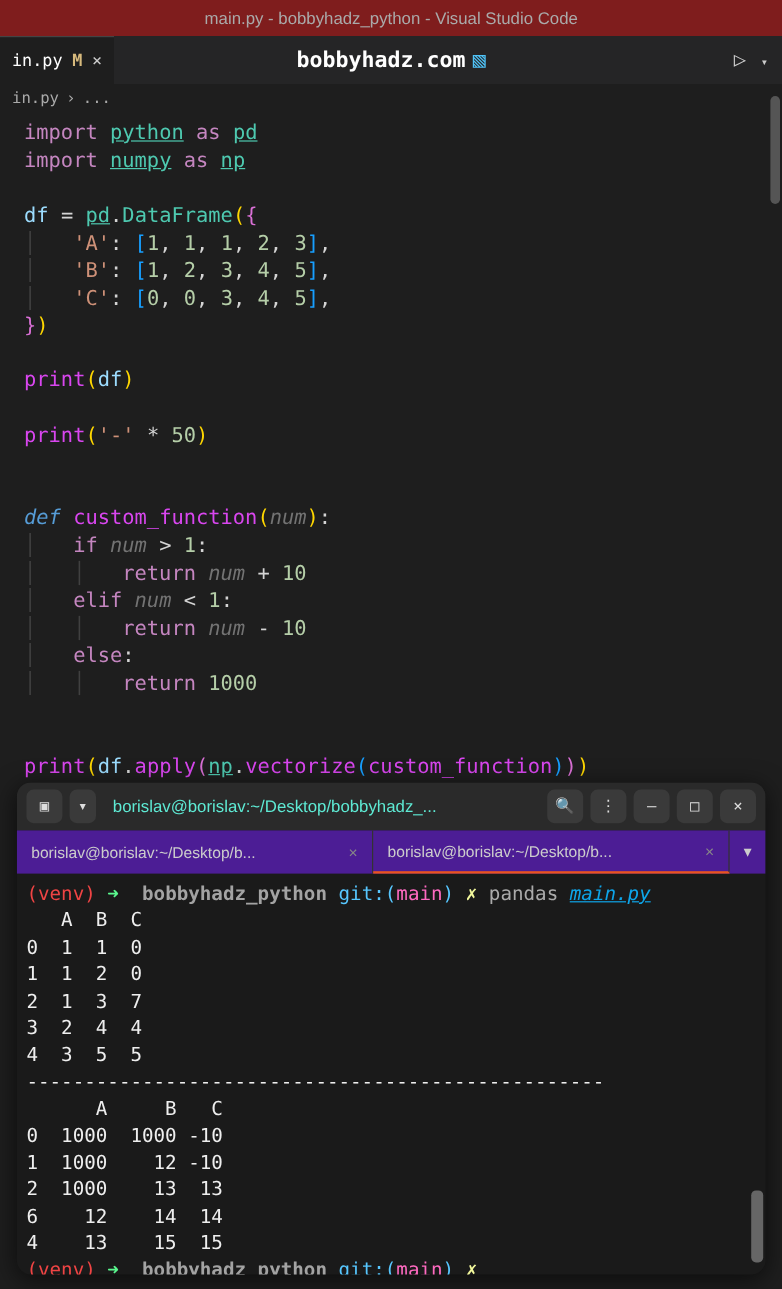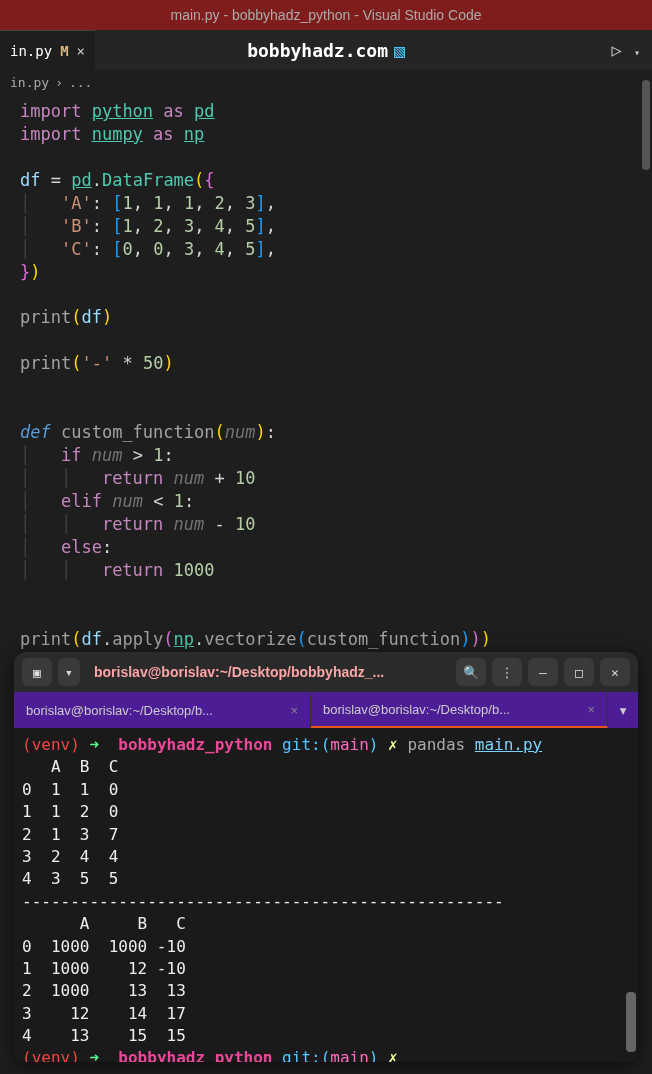--- a/index.html
+++ b/index.html
@@ -75,21 +75,21 @@
   white-space: pre;
   color: #d4d4d4;
 }
 .kw-import { color: #c586c0; }
 .kw-pink { color: #c586c0; }
 .kw-def { color: #569cd6; font-style: italic; }
 .kw-as { color: #c586c0; }
 .mod-name { color: #4ec9b0; text-decoration: underline; }
 .alias { color: #4ec9b0; text-decoration: underline; }
 .var { color: #9cdcfe; }
-.func { color: #a3a3a3; }
+.func { color: #d946ef; }
 .cls { color: #4ec9b0; }
 .punct { color: #d4d4d4; }
 .bracket1 { color: #ffd700; }
 .bracket2 { color: #da70d6; }
 .bracket3 { color: #179fff; }
 .string { color: #ce9178; }
 .num { color: #b5cea8; }
 .param { color: #737373; font-style: italic; }
 .op { color: #d4d4d4; }
 .indent-line { color: #404040; }
@@ -119,23 +119,23 @@
   background: #3a3a3a;
   border-radius: 6px;
   display: flex;
   align-items: center;
   justify-content: center;
   color: #ddd;
   font-size: 13px;
 }
 .term-title {
   flex: 1;
-  color: #fca5a5;
+  color: #5eead4;
   font-size: 14px;
-  font-weight: bold;
+  font-weight: normal;
   font-family: -apple-system, sans-serif;
   padding-left: 8px;
   white-space: nowrap;
   overflow: hidden;
 }
 .term-win-btns { display: flex; gap: 6px; margin-left: auto; }
 .term-tabs {
   height: 36px;
   background: #4c1d95;
   display: flex;
@@ -158,27 +158,27 @@
 .term-dropdown { width: 30px; display: flex; align-items: center; justify-content: center; color: #ccc; }
 .term-body {
   padding: 6px 8px;
   font-size: 16px;
   line-height: 1.4;
   white-space: pre;
   color: #eee;
 }
 .venv { color: #ef4444; margin-top: 20px; }
 .arrow { color: #5af78e; }
-.path { color: #ec4899; font-weight: bold; }
+.path { color: #a3a3a3; font-weight: bold; }
 .git { color: #57c7ff; }
 .branch { color: #ff6ac1; }
 .git-paren { color: #57c7ff; }
 .lightning { color: #f3f99d; }
 .cmd { color: #aaa; }
-.cmdfile { color: #7dd3fc; text-decoration: underline; }
+.cmdfile { color: #0ea5e9; text-decoration: underline; font-style: italic; }
 .scrollbar {
   position: absolute;
   right: 2px;
   top: 80px;
   width: 8px;
   height: 90px;
   background: #555;
   border-radius: 4px;
 }
 .scrollbar2 {
@@ -290,19 +290,19 @@
 <span>0  1  1  0</span>
 <span>1  1  2  0</span>
 <span>2  1  3  7</span>
 <span>3  2  4  4</span>
 <span>4  3  5  5</span>
 <span>--------------------------------------------------</span>
 <span>      A     B   C</span>
 <span>0  1000  1000 -10</span>
 <span>1  1000    12 -10</span>
 <span>2  1000    13  13</span>
-<span>3    12    14  17</span>
+<span>6    12    14  14</span>
 <span>4    13    15  15</span>
 <span class="venv">(venv)</span> <span class="arrow">➜</span>  <span class="path">bobbyhadz_python</span> <span class="git">git:</span><span class="git-paren">(</span><span class="branch">main</span><span class="git-paren">)</span> <span class="lightning">✗</span></div>
   <div class="scrollbar2"></div>
 </div>
 
 <div class="scrollbar"></div>
 
 </body></html>

